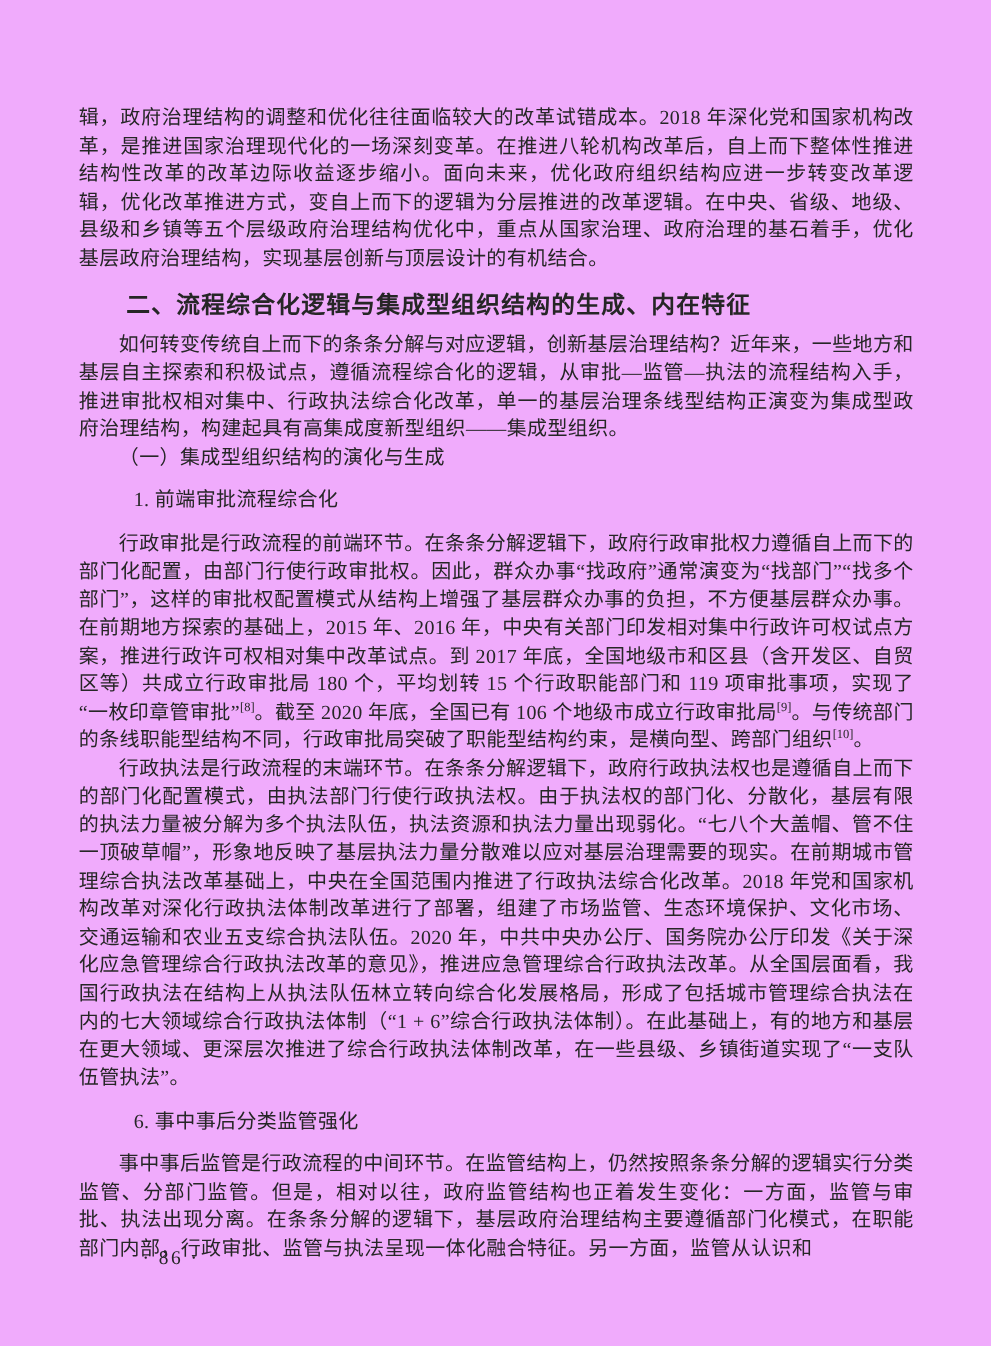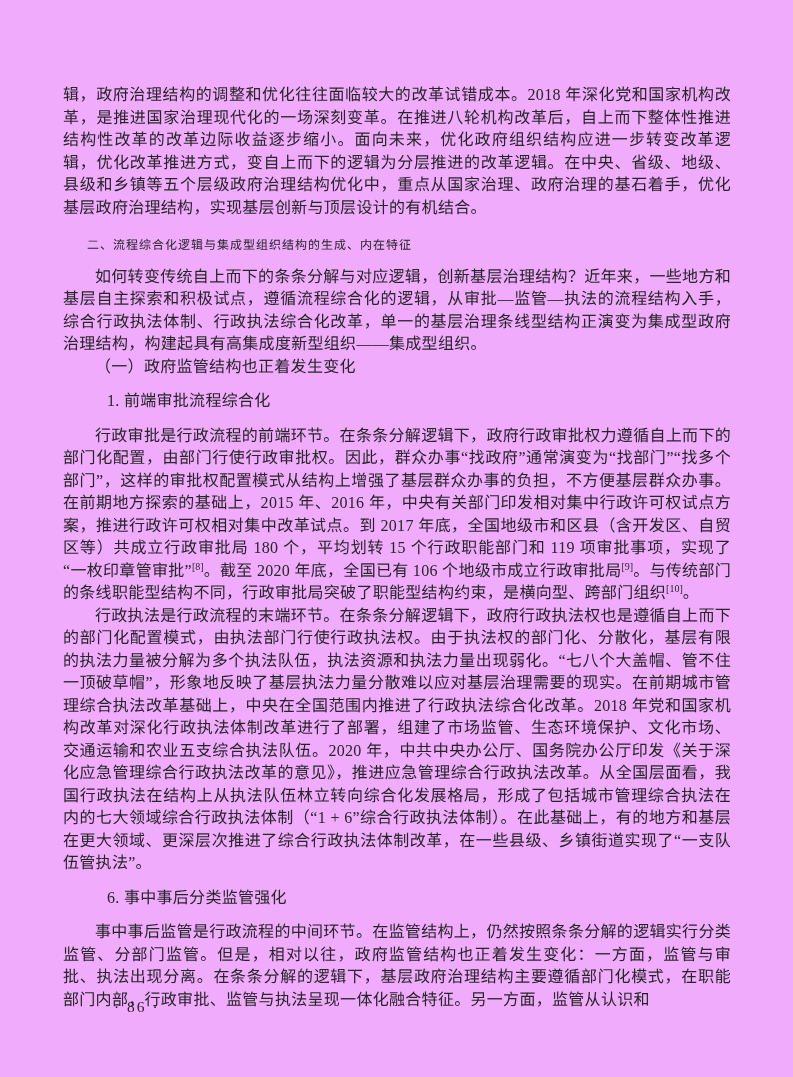--- a/index.html
+++ b/index.html
@@ -28,22 +28,22 @@
   }
   .para {
     margin: 0;
     text-indent: 2em;
   }
   .para.no-indent {
     text-indent: 0;
   }
   .section-heading {
     font-family: "Liberation Sans", sans-serif;
-    font-size: 12px;
-    font-weight: normal;
+    font-size: 19px;
+    font-weight: bold;
     letter-spacing: 1px;
     margin: 15px 0 9px 0;
     text-indent: 2em;
     text-align: left;
   }
   .sub-heading {
     margin: 0;
     text-indent: 2em;
   }
   .item-heading {
@@ -68,23 +68,23 @@
 </head>
 <body>
 
 <div class="page">
   <div class="content">
 
     <p class="para no-indent">辑，政府治理结构的调整和优化往往面临较大的改革试错成本。2018 年深化党和国家机构改革，是推进国家治理现代化的一场深刻变革。在推进八轮机构改革后，自上而下整体性推进结构性改革的改革边际收益逐步缩小。面向未来，优化政府组织结构应进一步转变改革逻辑，优化改革推进方式，变自上而下的逻辑为分层推进的改革逻辑。在中央、省级、地级、县级和乡镇等五个层级政府治理结构优化中，重点从国家治理、政府治理的基石着手，优化基层政府治理结构，实现基层创新与顶层设计的有机结合。</p>
 
     <h2 class="section-heading">二、流程综合化逻辑与集成型组织结构的生成、内在特征</h2>
 
-    <p class="para">如何转变传统自上而下的条条分解与对应逻辑，创新基层治理结构？近年来，一些地方和基层自主探索和积极试点，遵循流程综合化的逻辑，从审批—监管—执法的流程结构入手，综合行政执法体制、行政执法综合化改革，单一的基层治理条线型结构正演变为集成型政府治理结构，构建起具有高集成度新型组织——集成型组织。</p>
+    <p class="para">如何转变传统自上而下的条条分解与对应逻辑，创新基层治理结构？近年来，一些地方和基层自主探索和积极试点，遵循流程综合化的逻辑，从审批—监管—执法的流程结构入手，推进审批权相对集中、行政执法综合化改革，单一的基层治理条线型结构正演变为集成型政府治理结构，构建起具有高集成度新型组织——集成型组织。</p>
 
-    <p class="sub-heading">（一）政府监管结构也正着发生变化</p>
+    <p class="sub-heading">（一）集成型组织结构的演化与生成</p>
 
     <p class="item-heading">1. 前端审批流程综合化</p>
 
     <p class="para"><span>行政审批是行政流程的前端环节。在条条分解逻辑下，政府行政审批权力遵循自上而下的部门化配置，由部门行使行政审批权。因此，群众办事“找政府”通常演变为“找部门”“找多个部门”，这样的审批权配置模式从结构上增强了基层群众办事的负担，不方便基层群众办事。在前期地方探索的基础上，2015 年、2016 年，中央有关部门印发相对集中行政许可权试点方案，推进行政许可权相对集中改革试点。到 2017 年底，全国地级市和区县（含开发区、自贸区等）共成立行政审批局 180 个，平均划转 15 个行政职能部门和 119 项审批事项，实现了“一枚印章管审批”</span><sup class="ref">[8]</sup><span>。截至 2020 年底，全国已有 106 个地级市成立行政审批局</span><sup class="ref">[9]</sup><span>。与传统部门的条线职能型结构不同，行政审批局突破了职能型结构约束，是横向型、跨部门组织</span><sup class="ref">[10]</sup><span>。</span></p>
 
 
     <p class="para">行政执法是行政流程的末端环节。在条条分解逻辑下，政府行政执法权也是遵循自上而下的部门化配置模式，由执法部门行使行政执法权。由于执法权的部门化、分散化，基层有限的执法力量被分解为多个执法队伍，执法资源和执法力量出现弱化。“七八个大盖帽、管不住一顶破草帽”，形象地反映了基层执法力量分散难以应对基层治理需要的现实。在前期城市管理综合执法改革基础上，中央在全国范围内推进了行政执法综合化改革。2018 年党和国家机构改革对深化行政执法体制改革进行了部署，组建了市场监管、生态环境保护、文化市场、交通运输和农业五支综合执法队伍。2020 年，中共中央办公厅、国务院办公厅印发《关于深化应急管理综合行政执法改革的意见》，推进应急管理综合行政执法改革。从全国层面看，我国行政执法在结构上从执法队伍林立转向综合化发展格局，形成了包括城市管理综合执法在内的七大领域综合行政执法体制（“1 + 6”综合行政执法体制）。在此基础上，有的地方和基层在更大领域、更深层次推进了综合行政执法体制改革，在一些县级、乡镇街道实现了“一支队伍管执法”。</p>
 
     <p class="item-heading">6. 事中事后分类监管强化</p>
 

